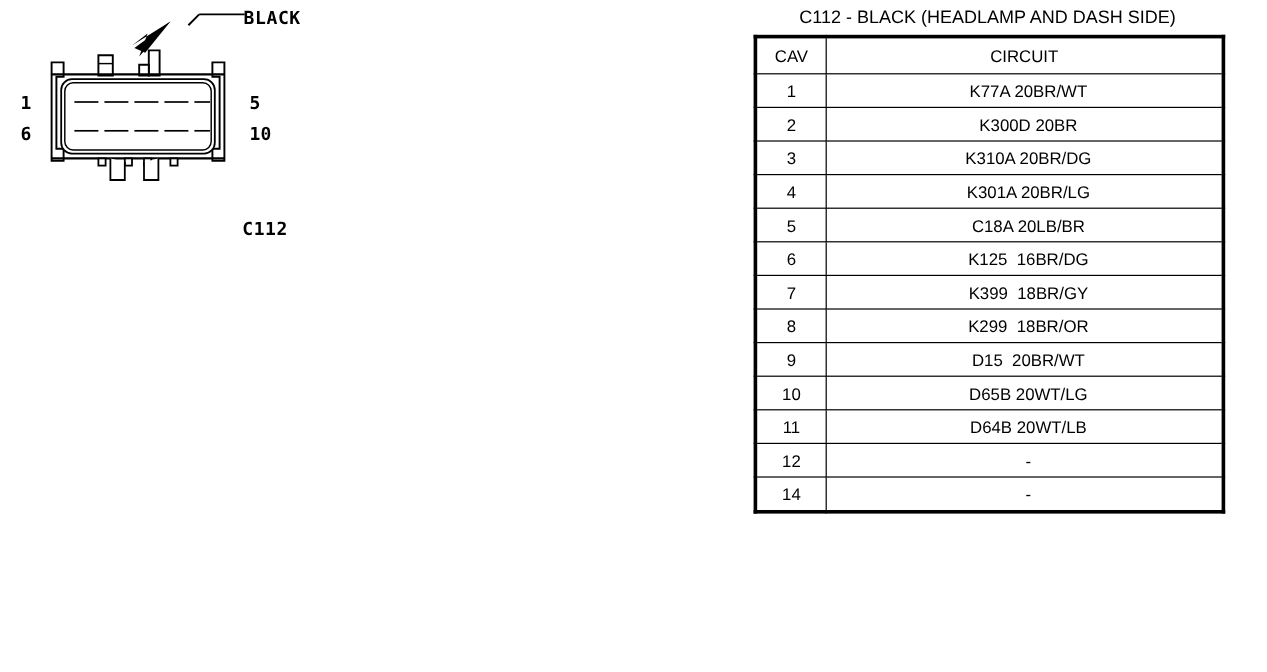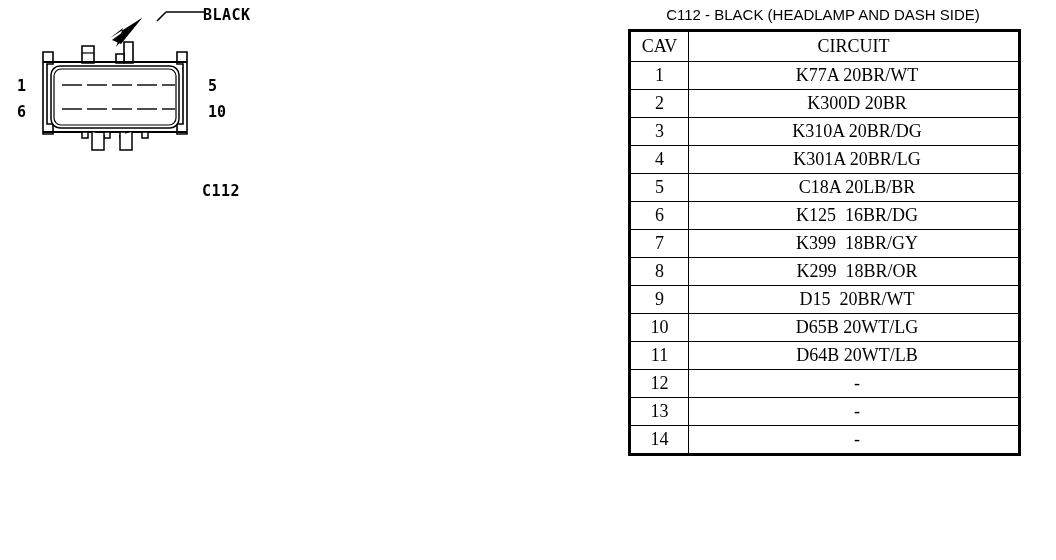--- a/index.html
+++ b/index.html
@@ -116,22 +116,22 @@
     border-collapse: collapse;
     width: 390px;
     border: 3px solid #000000;
     table-layout: fixed;
   }
   #cav-table th,
   #cav-table td {
     border: 1.5px solid #000000;
     height: 27px;
     padding: 0;
-    font-family: Liberation Serif, serif;
-    font-size: 18px;
+    font-family: Liberation Sans, sans-serif;
+    font-size: 14px;
     font-weight: normal;
     vertical-align: middle;
   }
   #cav-table col.col-cav { width: 59px; }
   #cav-table col.col-circuit { width: 331px; }
 
   #cav-table th.th-cav,
   #cav-table td.td-cav {
     text-align: center;
   }
@@ -277,22 +277,18 @@
         </tr>
         <tr>
           <td class="td-cav">11</td>
           <td class="td-circuit">D64B 20WT/LB</td>
         </tr>
         <tr>
           <td class="td-cav">12</td>
           <td class="td-circuit">-</td>
         </tr>
         <tr>
-          <td class="td-cav">13</td>
-          <td class="td-circuit">-</td>
-        </tr>
-        <tr>
           <td class="td-cav">14</td>
           <td class="td-circuit">-</td>
         </tr>
       </tbody>
   </table>
 </div>
 
 </body></html>

